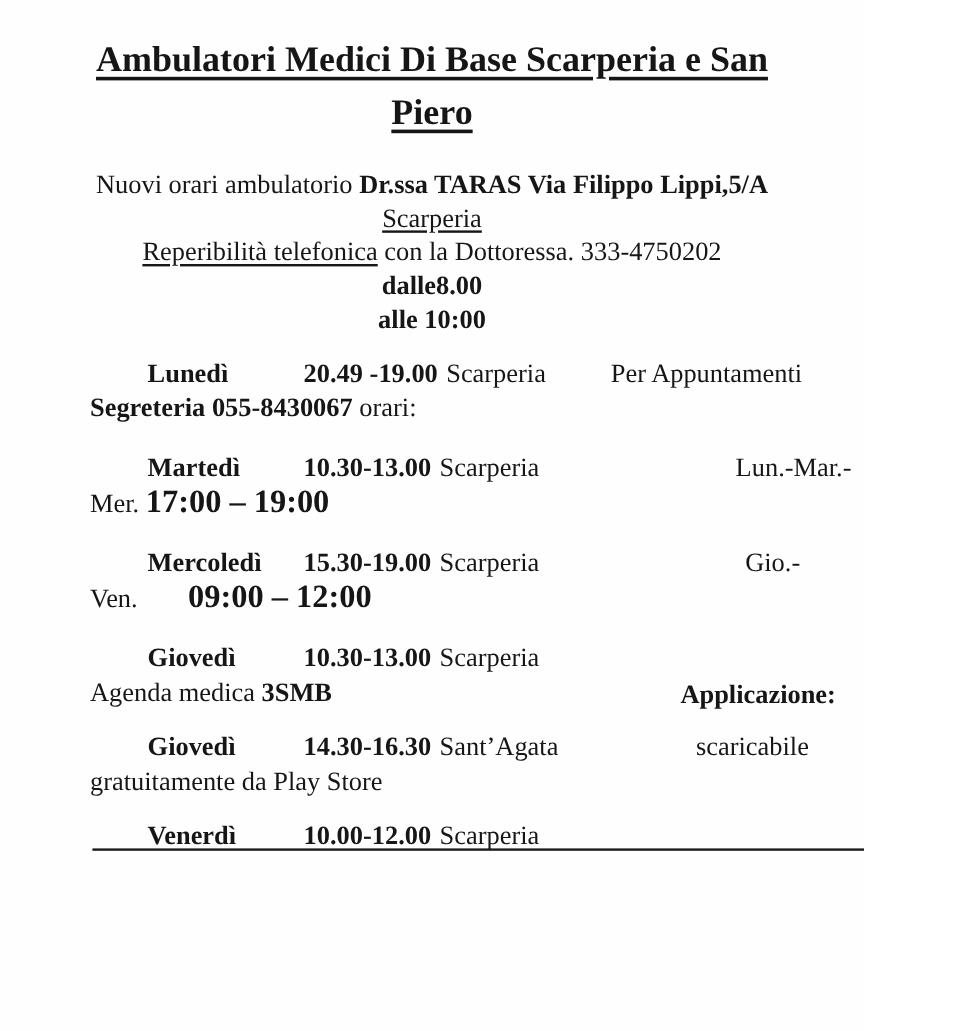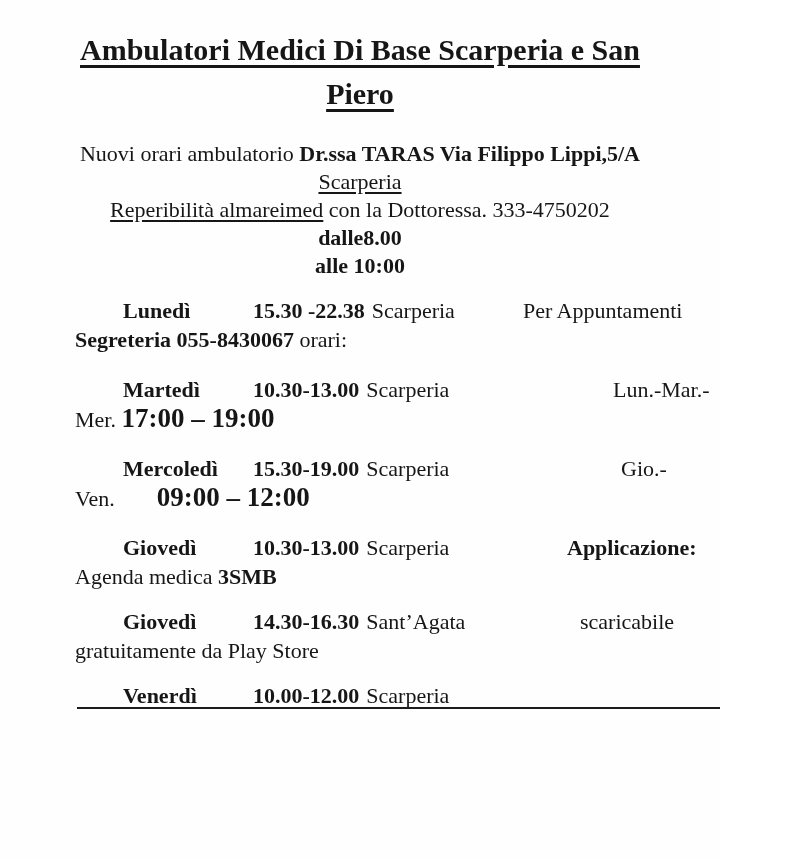--- a/index.html
+++ b/index.html
@@ -27,21 +27,21 @@
   .intro .u{text-decoration:underline;text-decoration-thickness:1.5px;text-underline-offset:3px;}
   
   .schedule{margin-top:16px;}
   .row{margin:0;}
   .row .l1{position:relative;height:29px;line-height:29px;}
   .row .day{position:absolute;left:48px;font-weight:bold;white-space:nowrap;}
   .row .timeloc{position:absolute;left:178px;white-space:nowrap;}
   .row .time{font-weight:bold;}
   .row .loc{margin-left:7px;}
   .row .right{position:absolute;white-space:nowrap;}
-  .row .right.b{font-weight:bold;}
+  .row .right.b{font-weight:bold;margin-top:31px;}
   .row .l2{line-height:29px;height:29px;}
   .row .l2 .b{font-weight:bold;}
   .row .l2 .big{font-weight:bold;font-size:27px;}
   .row .gap{display:inline-block;width:42px;}
   .mb21{margin-bottom:21px;}
   .mb16{margin-bottom:16px;}
   
   .pharmacy{margin-top:19px;line-height:29px;}
   .pharmacy .head{font-weight:bold;}
   .pharmacy .item{padding-left:50px;}
@@ -58,31 +58,31 @@
 <div class="page">
 
   <div class="title">
     <div><span class="uline">Ambulatori Medici Di Base Scarperia e San</span></div>
     <div><span class="uline">Piero</span></div>
   </div>
 
   <div class="intro">
     <div><span>Nuovi orari ambulatorio </span><span class="b">Dr.ssa TARAS Via Filippo Lippi,5/A</span></div>
     <div><span class="u">Scarperia</span></div>
-    <div><span class="u">Reperibilità almareimed</span><span> con la Dottoressa. 333-4750202 </span><span class="b">dalle8.00</span></div>
+    <div><span class="u">Reperibilità telefonica</span><span> con la Dottoressa. 333-4750202 </span><span class="b">dalle8.00</span></div>
     <div><span class="b">alle 10:00</span></div>
   </div>
 
   <div class="schedule">
 
     <div class="row mb21">
       <div class="l1">
         <span class="day">Lunedì</span>
-        <span class="timeloc"><span class="time">15.30 -22.38</span><span class="loc">Scarperia</span></span>
-        <span class="right" style="left:448px">Per Appuntamenti</span>
+        <span class="timeloc"><span class="time">20.49 -19.00</span><span class="loc">Scarperia</span></span>
+        <span class="right" style="left:434px">Per Appuntamenti</span>
       </div>
       <div class="l2"><span class="b">Segreteria 055-8430067</span><span> orari:</span></div>
     </div>
 
     <div class="row mb21">
       <div class="l1">
         <span class="day">Martedì</span>
         <span class="timeloc"><span class="time">10.30-13.00</span><span class="loc">Scarperia</span></span>
         <span class="right" style="left:538px">Lun.-Mar.-</span>
       </div>

